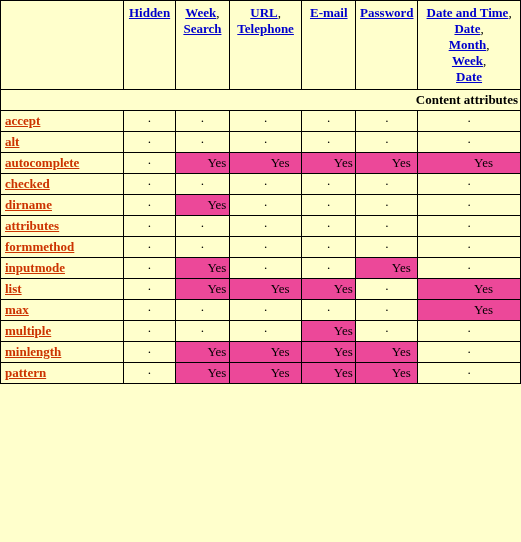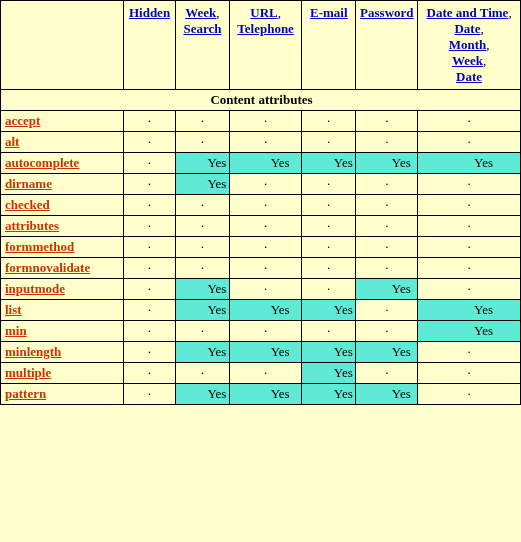--- a/index.html
+++ b/index.html
@@ -32,29 +32,29 @@
     cursor: pointer;
   }
   td.rowhead {
     text-align: left;
     padding-left: 4px;
   }
   td.rowhead a {
     color: #cc3300;
   }
   tr.section td {
-    text-align: center;
+    text-align: right;
     font-weight: bold;
     padding-left: 4px;
     background: #ffffcc;
     border-left: 1px solid #000;
     border-right: 1px solid #000;
   }
   td.yes {
-    background: #5eead4;
+    background: #ec4899;
     padding-left: 31px;
   }
   .col-rowhead { width: 120px; }
   .col-hidden  { width: 50px; }
   .col-text    { width: 50px; }
   .col-url     { width: 70px; }
   .col-email   { width: 40px; }
   .col-pass    { width: 60px; }
   .col-date    { width: 100px; }
   thead th {
@@ -119,107 +119,98 @@
       <tr>
         <td class="rowhead"><a>autocomplete</a></td>
         <td>·</td>
         <td class="yes">Yes</td>
         <td class="yes">Yes</td>
         <td class="yes">Yes</td>
         <td class="yes">Yes</td>
         <td class="yes">Yes</td>
       </tr>
       <tr>
+        <td class="rowhead"><a>checked</a></td>
+        <td>·</td>
+        <td>·</td>
+        <td>·</td>
+        <td>·</td>
+        <td>·</td>
+        <td>·</td>
+      </tr>
+      <tr>
         <td class="rowhead"><a>dirname</a></td>
         <td>·</td>
         <td class="yes">Yes</td>
         <td>·</td>
         <td>·</td>
         <td>·</td>
         <td>·</td>
       </tr>
       <tr>
-        <td class="rowhead"><a>checked</a></td>
-        <td>·</td>
-        <td>·</td>
-        <td>·</td>
-        <td>·</td>
-        <td>·</td>
-        <td>·</td>
-      </tr>
-      <tr>
         <td class="rowhead"><a>attributes</a></td>
         <td>·</td>
         <td>·</td>
         <td>·</td>
         <td>·</td>
         <td>·</td>
         <td>·</td>
       </tr>
       <tr>
         <td class="rowhead"><a>formmethod</a></td>
         <td>·</td>
         <td>·</td>
         <td>·</td>
         <td>·</td>
         <td>·</td>
         <td>·</td>
       </tr>
       <tr>
-        <td class="rowhead"><a>formnovalidate</a></td>
-        <td>·</td>
-        <td>·</td>
-        <td>·</td>
-        <td>·</td>
-        <td>·</td>
-        <td>·</td>
-      </tr>
-      <tr>
         <td class="rowhead"><a>inputmode</a></td>
         <td>·</td>
         <td class="yes">Yes</td>
         <td>·</td>
         <td>·</td>
         <td class="yes">Yes</td>
         <td>·</td>
       </tr>
       <tr>
         <td class="rowhead"><a>list</a></td>
         <td>·</td>
         <td class="yes">Yes</td>
         <td class="yes">Yes</td>
         <td class="yes">Yes</td>
         <td>·</td>
         <td class="yes">Yes</td>
       </tr>
       <tr>
-        <td class="rowhead"><a>min</a></td>
-        <td>·</td>
-        <td>·</td>
-        <td>·</td>
-        <td>·</td>
-        <td>·</td>
-        <td class="yes">Yes</td>
+        <td class="rowhead"><a>max</a></td>
+        <td>·</td>
+        <td>·</td>
+        <td>·</td>
+        <td>·</td>
+        <td>·</td>
+        <td class="yes">Yes</td>
+      </tr>
+      <tr>
+        <td class="rowhead"><a>multiple</a></td>
+        <td>·</td>
+        <td>·</td>
+        <td>·</td>
+        <td class="yes">Yes</td>
+        <td>·</td>
+        <td>·</td>
       </tr>
       <tr>
         <td class="rowhead"><a>minlength</a></td>
         <td>·</td>
         <td class="yes">Yes</td>
         <td class="yes">Yes</td>
         <td class="yes">Yes</td>
         <td class="yes">Yes</td>
-        <td>·</td>
-      </tr>
-      <tr>
-        <td class="rowhead"><a>multiple</a></td>
-        <td>·</td>
-        <td>·</td>
-        <td>·</td>
-        <td class="yes">Yes</td>
-        <td>·</td>
         <td>·</td>
       </tr>
       <tr>
         <td class="rowhead"><a>pattern</a></td>
         <td>·</td>
         <td class="yes">Yes</td>
         <td class="yes">Yes</td>
         <td class="yes">Yes</td>
         <td class="yes">Yes</td>
         <td>·</td>

